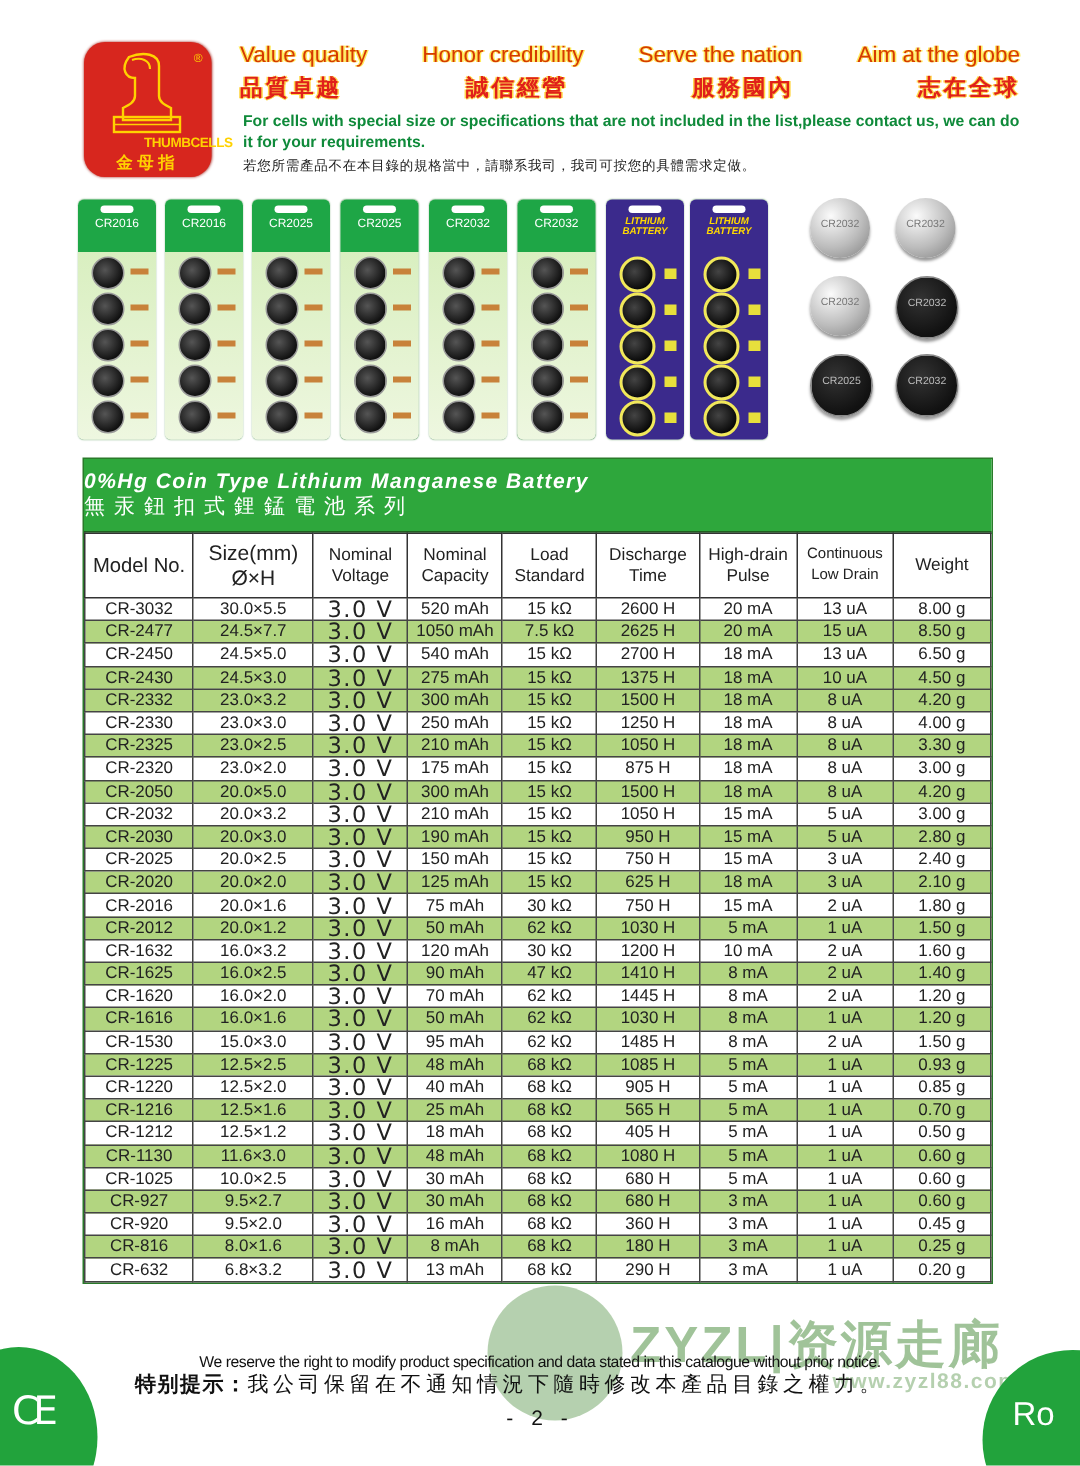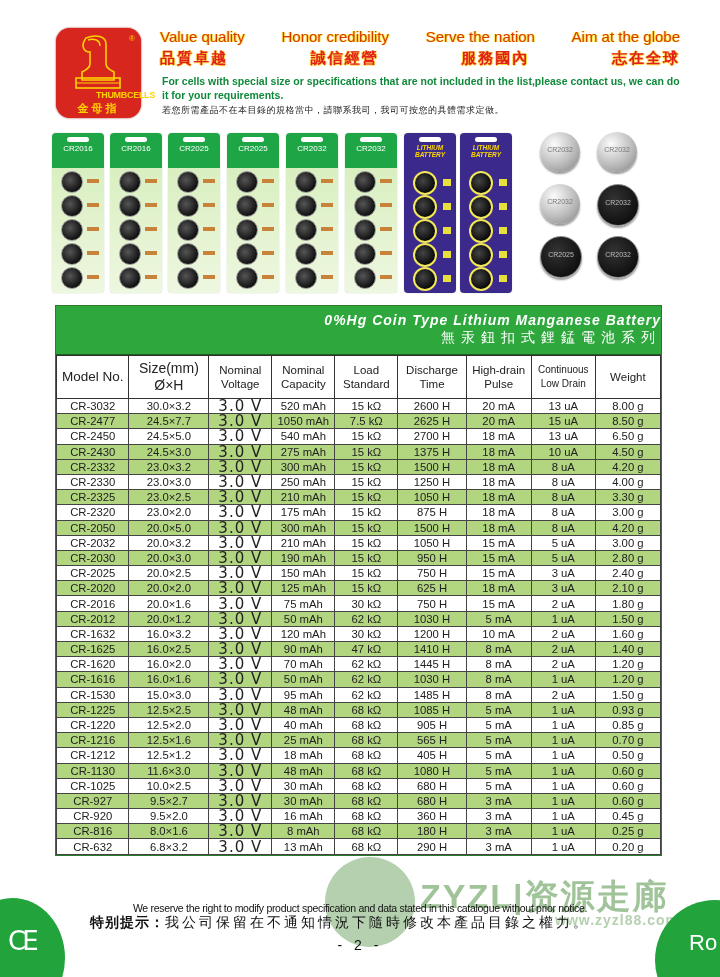--- a/index.html
+++ b/index.html
@@ -24,39 +24,39 @@
   .card .coin { position:absolute; left:9px; width:20px; height:20px; border-radius:50%; background:radial-gradient(circle at 40% 40%, #555, #111 70%); border:1px solid #999; }
   .card.purple .coin { background:radial-gradient(circle at 40% 40%, #444, #0a0a0a 70%); border:2px solid #f1e85a; }
   .card .tag { position:absolute; right:5px; width:12px; height:4px; background:#c8823a; }
   .card.purple .tag { background:#e7df3c; width:8px; height:7px; }
   .bigcoin { position:absolute; width:40px; height:40px; border-radius:50%; }
   .bigcoin.silver { background:radial-gradient(circle at 35% 30%, #fbfbfb, #bcbcbc 55%, #7e7e7e 100%); box-shadow:0 2px 2px #999; }
   .bigcoin.black { background:radial-gradient(circle at 40% 35%, #333, #111 70%); border:1px solid #888; box-shadow:0 2px 2px #999; }
   .bigcoin .ct { position:absolute; left:0; right:0; top:14px; text-align:center; font-size:7px; color:#777; }
   .bigcoin.black .ct { color:#bbb; }
   .table-wrap { position:absolute; left:55px; top:305px; width:605px; border:1.5px solid #2a7a2a; }
-  .table-title { background:#2ea73c; height:48px; text-align:right; color:#fff; border-bottom:1.5px solid #1e5d1e; }
+  .table-title { background:#2ea73c; height:48px; text-align:left; color:#fff; border-bottom:1.5px solid #1e5d1e; }
   .table-title .t-en { font-size:14px; font-weight:bold; font-style:italic; padding-top:6px; letter-spacing:1px; }
   .table-title .t-cn { font-size:14px; letter-spacing:6px; font-family:"DejaVu Serif", serif; margin-top:1px; }
   table { border-collapse:collapse; width:100%; table-layout:fixed; }
   th { font-weight:normal; color:#222; font-size:11.5px; line-height:14px; height:42px; border:1px solid #333; background:#fff; padding:0; }
   th.model { font-size:13.5px; }
   th.size { font-size:14px; line-height:17px; }
   th.small { font-size:10px; }
   td { border:1px solid #444; height:14.2px; padding:0; font-size:11.3px; color:#222; text-align:center; white-space:nowrap; line-height:14px; }
   tr.alt td { background:#b2d580; }
   td.volt { font-family:"DejaVu Sans", sans-serif; font-size:15px; letter-spacing:1px; }
   .footer-en { position:absolute; left:0; right:0; top:902px; text-align:center; font-size:10.5px; color:#111; letter-spacing:-0.3px; }
   .footer-cn { position:absolute; left:90px; top:914px; font-size:14px; color:#111; font-family:"DejaVu Serif", serif; letter-spacing:3px; }
   .footer-cn .lead { font-family:"DejaVu Sans", sans-serif; font-weight:bold; letter-spacing:1px; }
   .page-num { position:absolute; left:0; right:0; top:937px; text-align:center; font-size:14px; color:#111; letter-spacing:4px; }
   .ce { position:absolute; left:-40px; top:898px; width:105px; height:120px; background:#22a33c; border-radius:50%; }
   .ce span { position:absolute; left:48px; top:28px; color:#fff; font-size:26px; font-family:"DejaVu Sans", sans-serif; letter-spacing:-4px; }
   .ro { position:absolute; left:655px; top:900px; width:120px; height:120px; background:#22a33c; border-radius:50%; }
-  .ro span { position:absolute; left:20px; top:30px; color:#fff; font-size:22px;margin-left:14px; }
+  .ro span { position:absolute; left:20px; top:30px; color:#fff; font-size:22px; }
   .watermark { position:absolute; left:325px; top:852px; width:385px; height:100px; pointer-events:none; }
   .watermark .circ { position:absolute; left:0; top:5px; width:90px; height:90px; border-radius:50%; background:rgba(120,170,110,0.55); }
   .watermark .wm-text { position:absolute; left:95px; top:22px; font-size:34px; font-weight:bold; color:rgba(120,170,110,0.7); letter-spacing:2px; }
   .watermark .wm-url { position:absolute; left:230px; top:60px; font-size:14px; font-weight:bold; color:rgba(120,170,110,0.55); letter-spacing:1px; }
 </style>
 </head>
 <body>
 
 <div class="logo">
   <svg width="73" height="58" viewBox="0 0 73 58">
@@ -244,21 +244,21 @@
         <th><span>Load</span><br><span>Standard</span></th>
         <th><span>Discharge</span><br><span>Time</span></th>
         <th><span>High-drain</span><br><span>Pulse</span></th>
         <th class="small"><span>Continuous</span><br><span>Low Drain</span></th>
         <th><span>Weight</span></th>
       </tr>
     </thead>
     <tbody id="tbody">
         <tr>
           <td>CR-3032</td>
-          <td>30.0×3.2</td>
+          <td>30.0×5.5</td>
           <td class="volt">3.0 V</td>
           <td>520 mAh</td>
           <td>15 kΩ</td>
           <td>2600 H</td>
           <td>20 mA</td>
           <td>13 uA</td>
           <td>8.00 g</td>
         </tr>
         <tr class="alt">
           <td>CR-2477</td>

